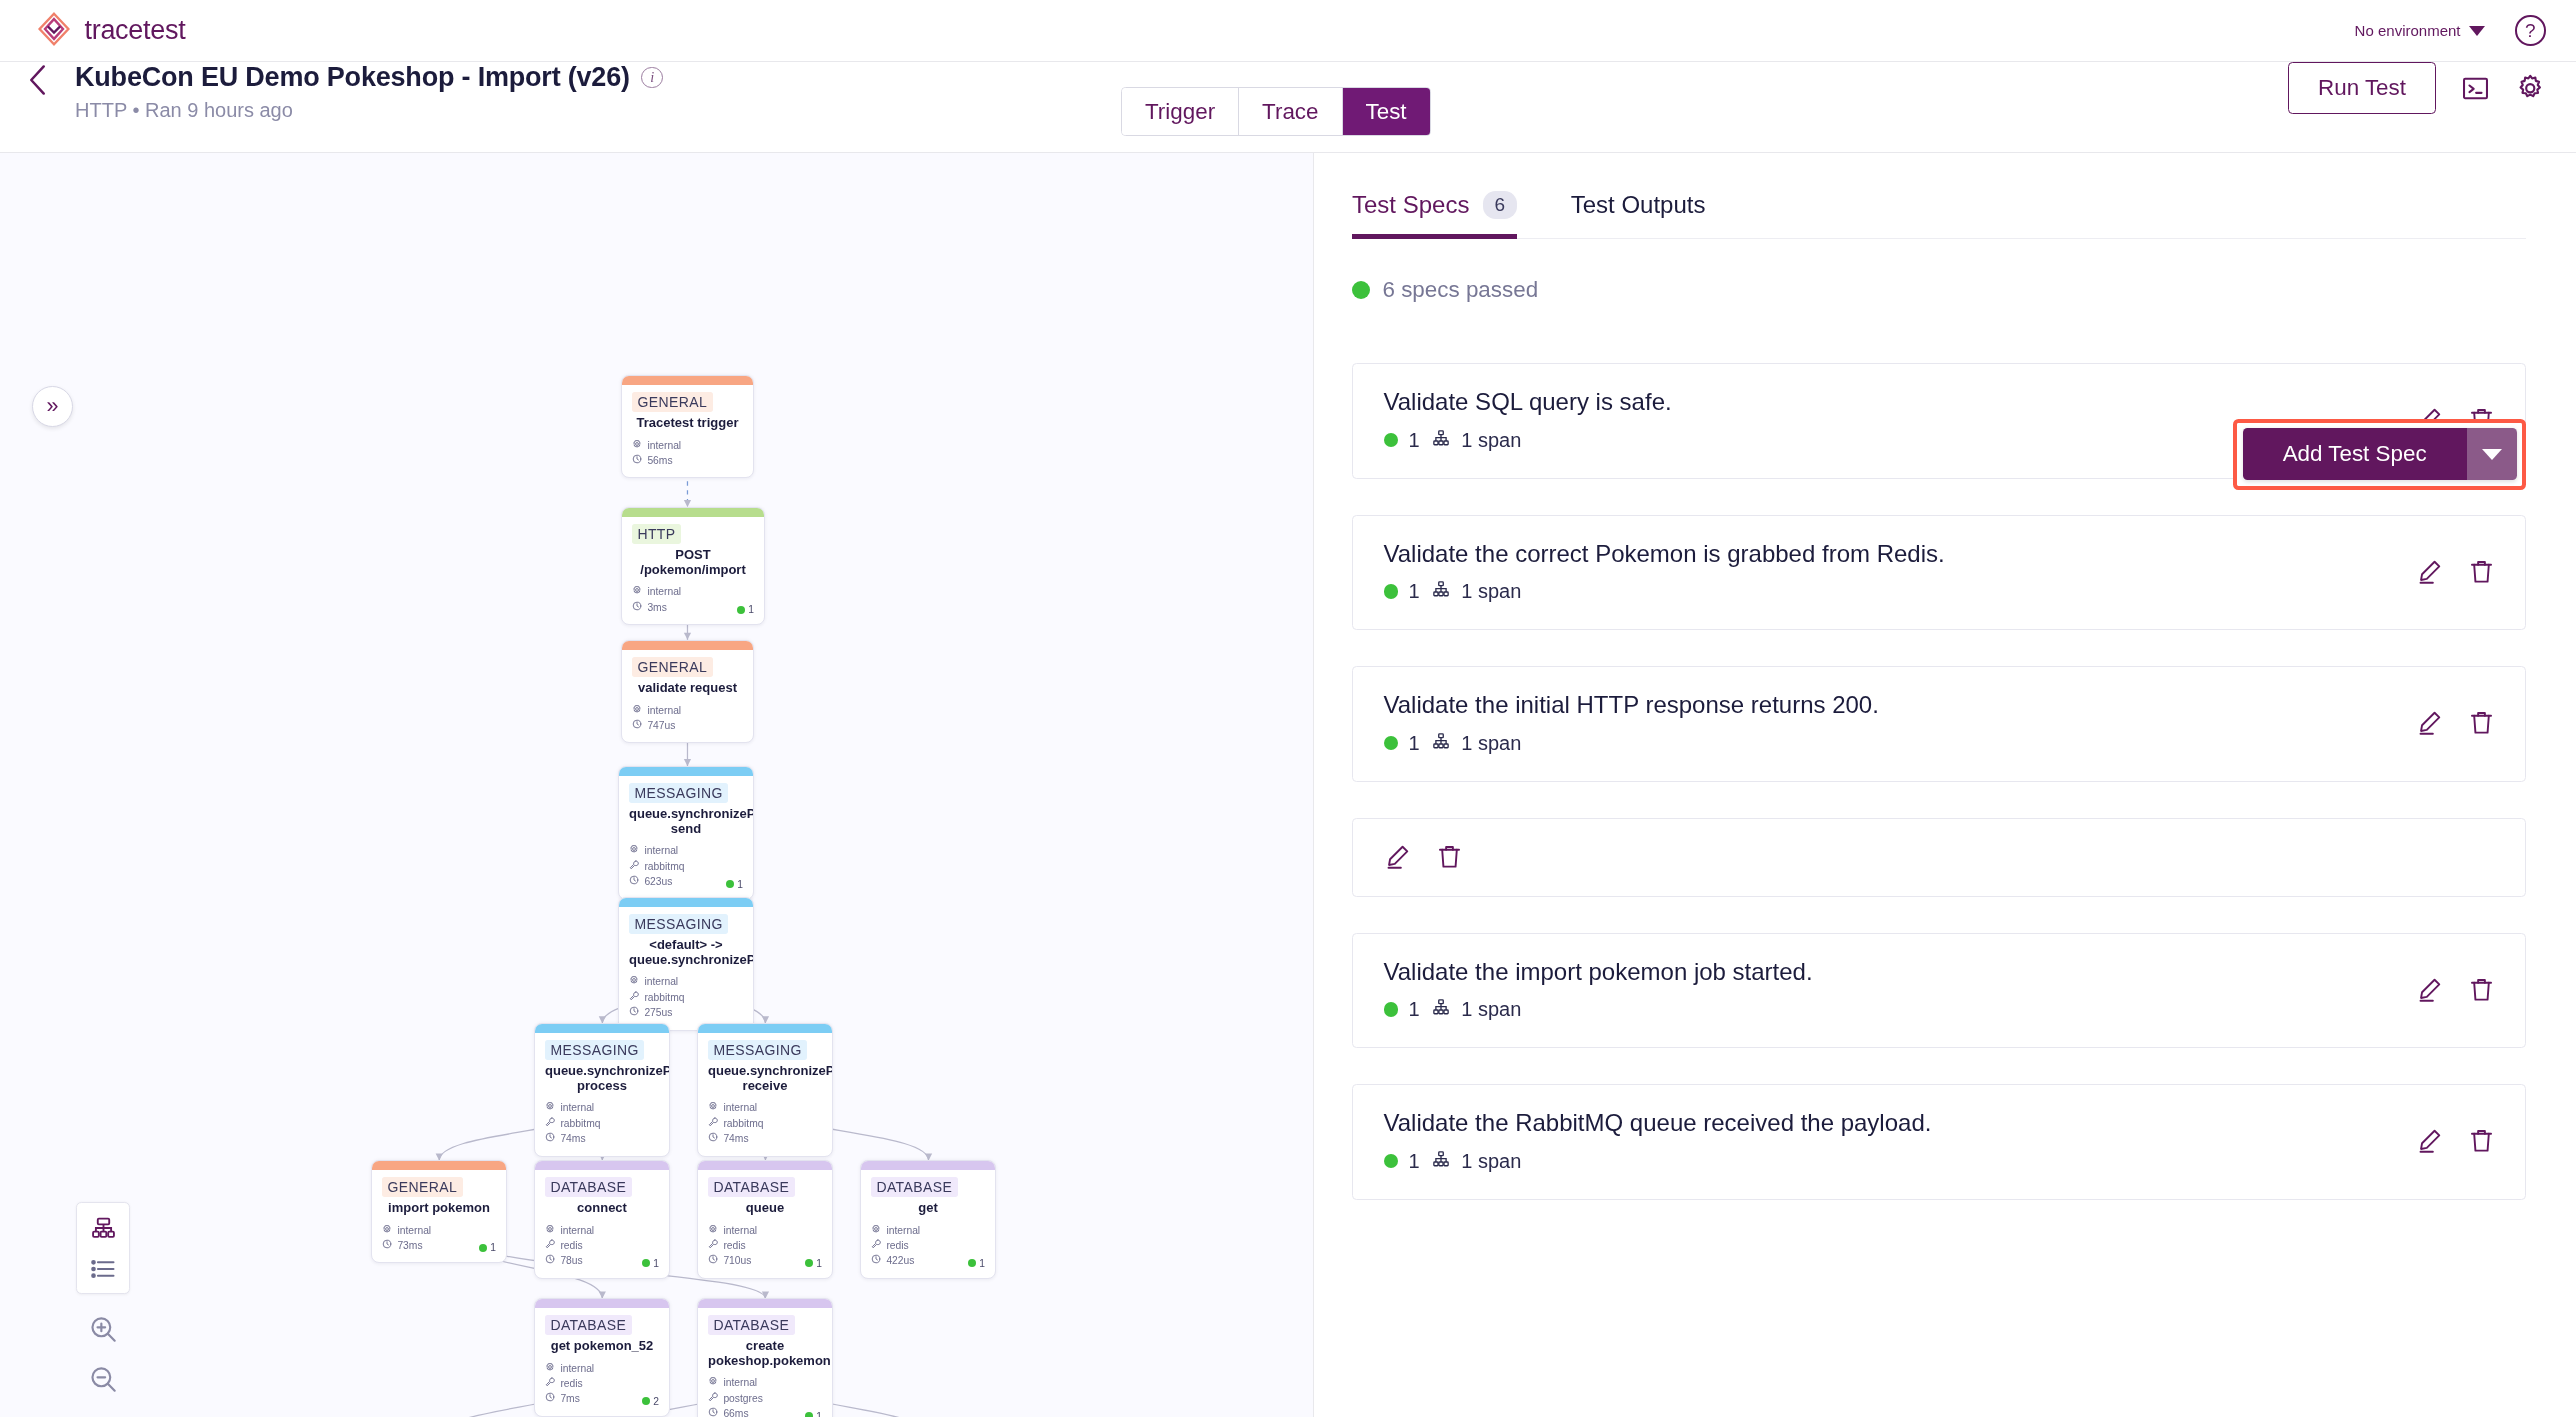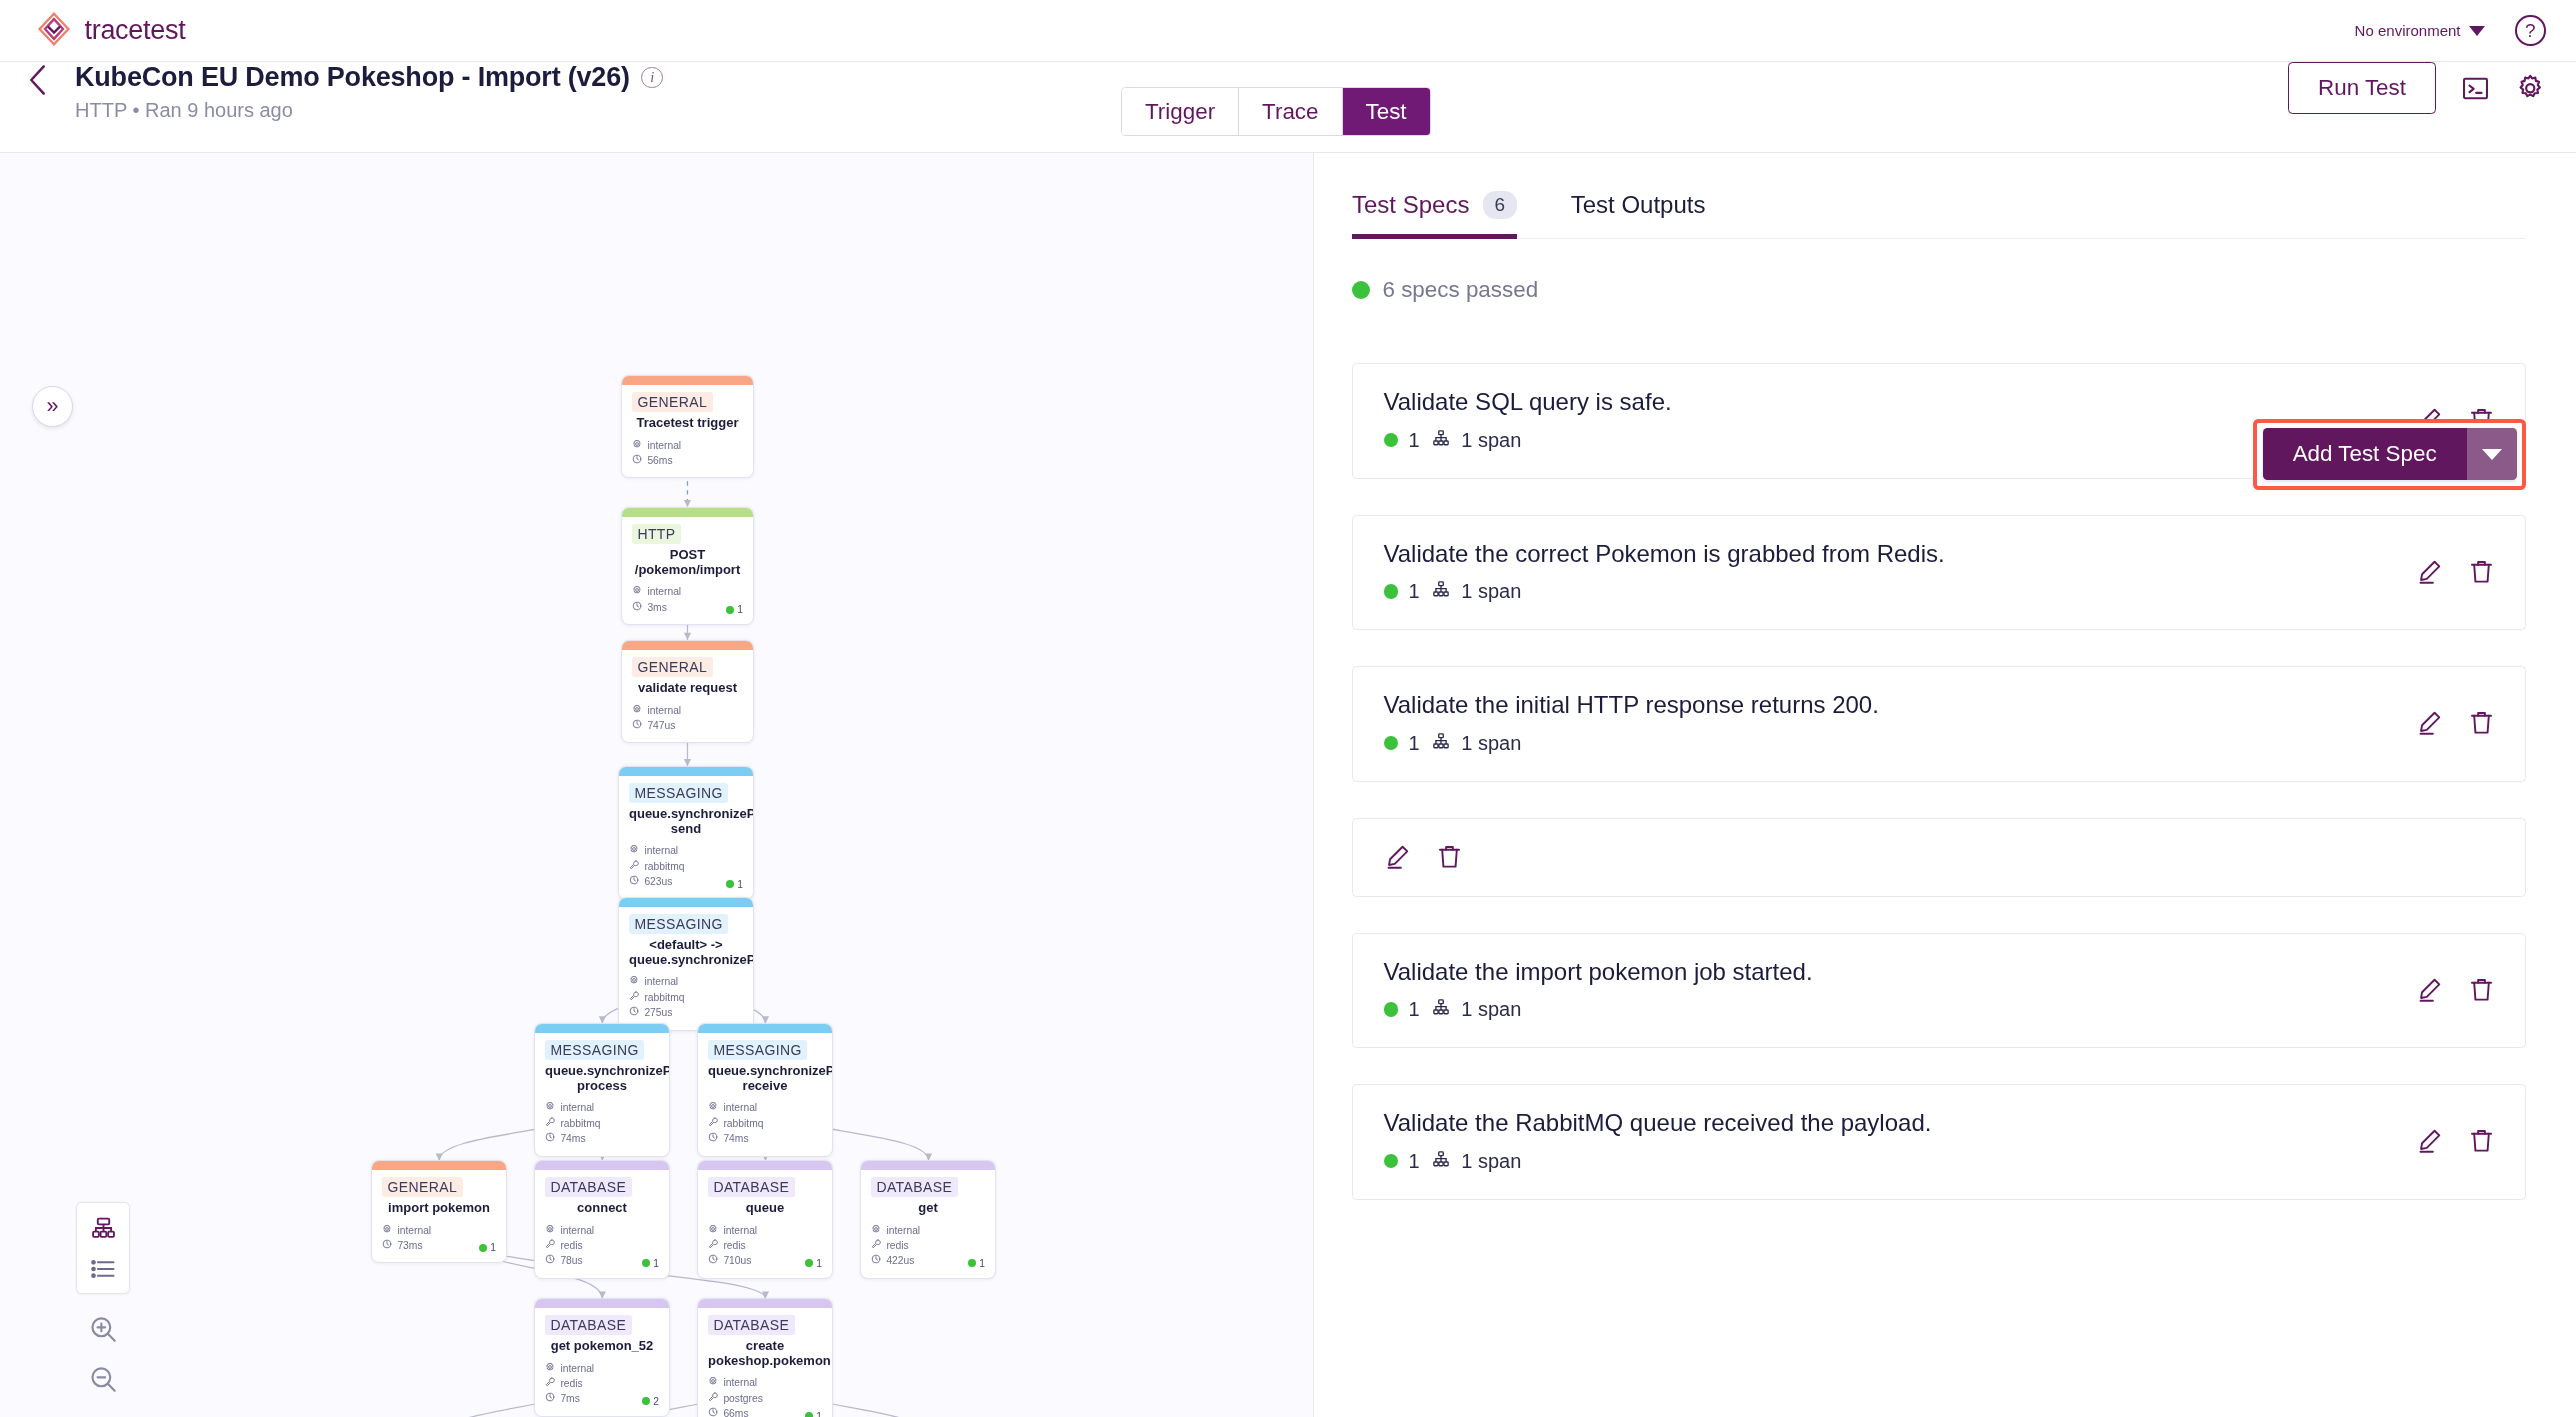--- a/index.html
+++ b/index.html
@@ -104,21 +104,21 @@
   .spec-tab.active { color: #61175e; }
   .spec-tab.active::after { content: ""; position: absolute; left: 0; right: 0; bottom: -0.9px; height: 4.5px; background: #61175e; }
   .tab-badge { background: #e6e6f0; color: #3a3a5c; border-radius: 12.5px; padding: 2.7px 11.7px; font-size: 19px; }
   .status-row { display: flex; align-items: center; gap: 12.5px; margin-top: 38px; }
   .status-dot { width: 18px; height: 18px; border-radius: 50%; background: #3cc13b; }
   .status-text { font-size: 22.4px; color: #777795; }
 
   .add-wrap { position: absolute; right: 50px; top: 266px; }
   .highlight-box { border: 4.5px solid #fd5a45; border-radius: 5.4px; padding: 5.4px; background: #fff; }
   .split-btn { display: flex; border-radius: 4.5px; overflow: hidden; box-shadow: 0 1.8px 4.5px rgba(0,0,0,.12); }
-  .split-main { background: #61175e; color: #fff; font-size: 22.4px; padding: 0 30px; height: 52px; display: flex; align-items: center; cursor: pointer; white-space: nowrap; }
+  .split-main { background: #61175e; color: #fff; font-size: 22.4px; padding: 0 40px; height: 52px; display: flex; align-items: center; cursor: pointer; white-space: nowrap; }
   .split-arrow { background: #8b5a89; width: 50px; height: 52px; display: flex; align-items: center; justify-content: center; cursor: pointer; }
   .split-arrow i { width: 0; height: 0; border-left: 10px solid transparent; border-right: 10px solid transparent; border-top: 11.7px solid #fff; display: block; }
 
   .spec-list { margin-top: 60px; display: flex; flex-direction: column; gap: 36px; }
   .spec-card {
     border: 0.9px solid #e7e7ef; border-radius: 4.5px; padding: 24px 30.5px 26px 30.5px;
     display: flex; align-items: center; justify-content: space-between; cursor: pointer; background: #fff;
   }
   .spec-left { display: flex; flex-direction: column; gap: 12.5px; }
   .spec-title { font-size: 24px; color: #1c1c3c; }
@@ -261,21 +261,21 @@
                   <span><svg width="10" height="10" viewBox="0 0 24 24" fill="none" stroke="#6c6c8c" stroke-width="2.2" stroke-linecap="round">
                       <circle cx="12" cy="12" r="9.2"></circle>
                       <path d="M12 6.6 V12 L15.6 14.4"></path>
                     </svg></span>
                   <span>56ms</span>
                 </div>
 
        </div>
      </div>
           </div>
-          <div class="node" style="left: 621px; top: 354px; width: 133px;">
+          <div class="node" style="left: 621px; top: 354px; width: 144px;">
             <div class="node-bar" style="background:#b7dd8d"></div>
      <div class="node-inner">
        <span class="node-badge" style="background:#eaf6de">HTTP</span>
        <div class="node-title">POST /pokemon/import</div>
        <div class="node-meta">
                 <span><svg width="10" height="10" viewBox="0 0 24 24" fill="none" stroke="#6c6c8c" stroke-width="2.2">
                     <circle cx="12" cy="12" r="3.4"></circle>
                     <path d="M12 2.5 l1.6 2.2 2.6-.7 .4 2.7 2.6 .9-1.1 2.5 1.8 2.1-2.1 1.8 .5 2.7-2.7 .2-1.3 2.4-2.4-1.3-2.4 1.3-1.3-2.4-2.7-.2 .5-2.7-2.1-1.8 1.8-2.1-1.1-2.5 2.6-.9 .4-2.7 2.6 .7Z" stroke-linejoin="round"></path>
                   </svg></span>
                 <span>internal</span>

